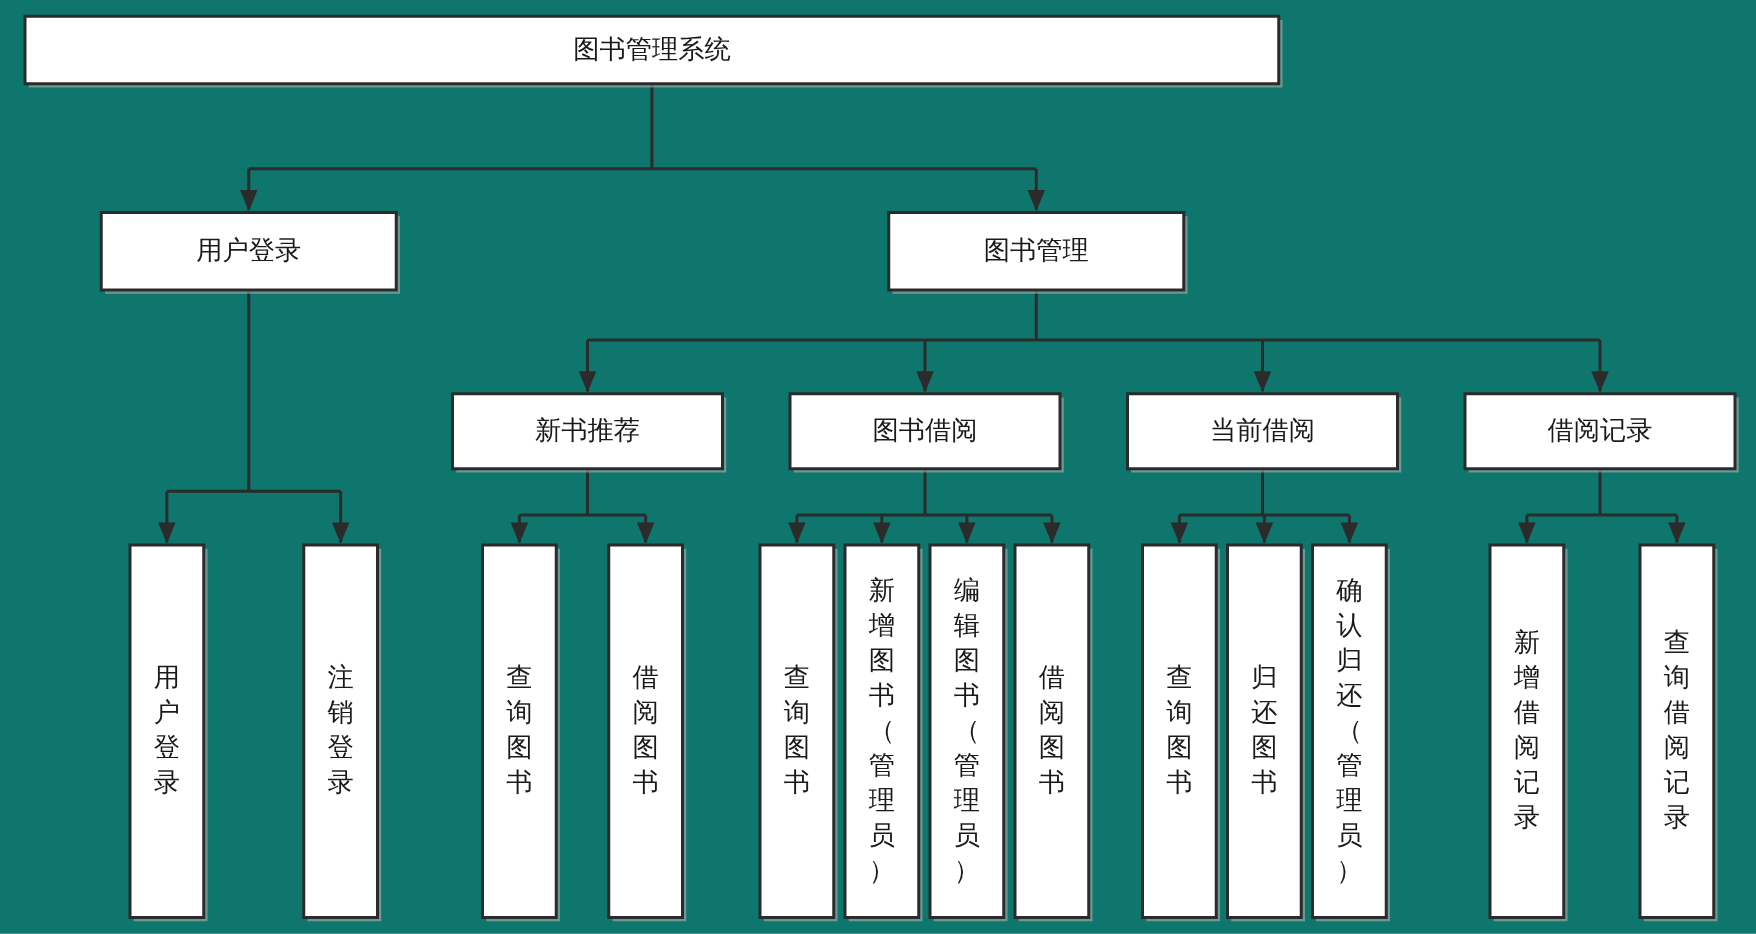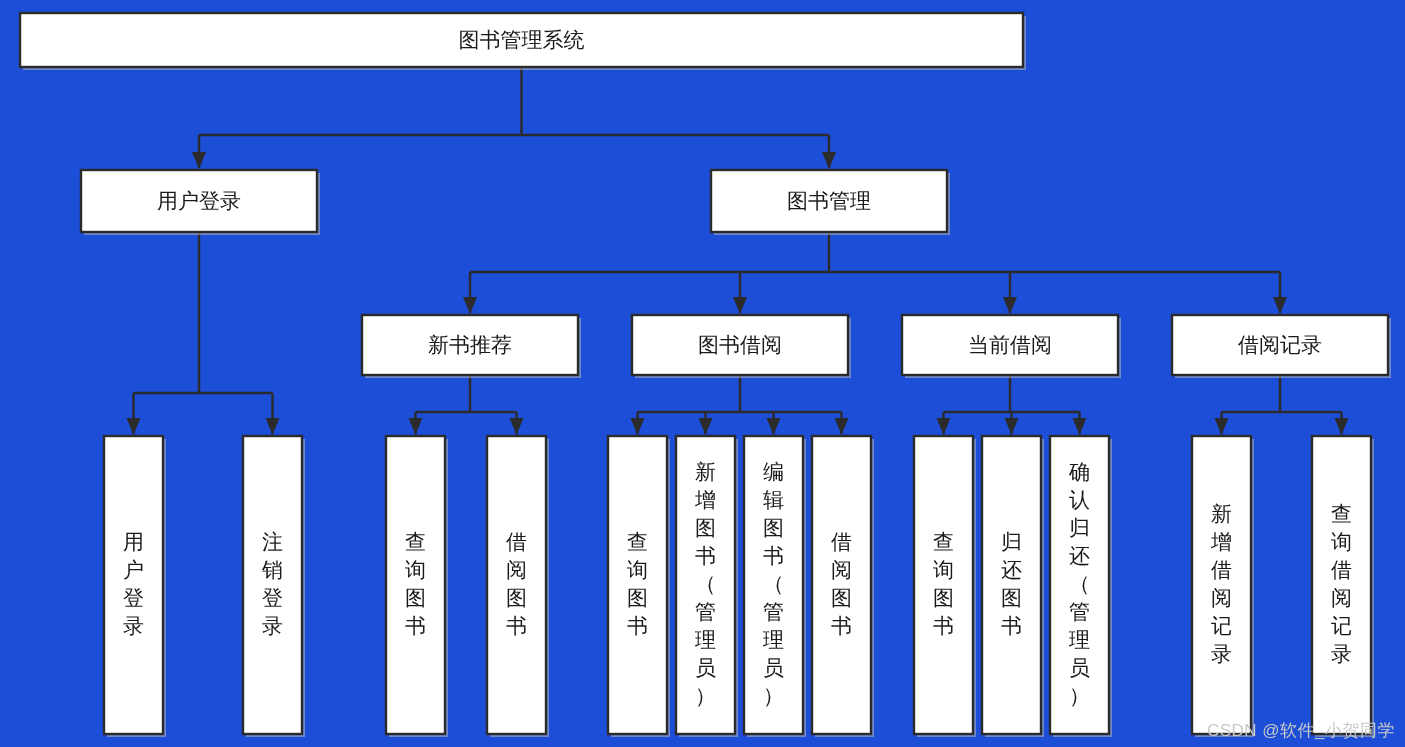--- a/index.html
+++ b/index.html
@@ -12,21 +12,21 @@
     width: 1405px;
     height: 747px;
     font-family: "Liberation Sans", "DejaVu Sans", sans-serif;
     overflow: hidden;
     position: relative;
   }
   #diagram-root {
     position: relative;
     width: 1405px;
     height: 747px;
-    background: #1d4ed8;
+    background: #0f766e;
   }
   svg.diagram-canvas {
     position: absolute;
     top: 0;
     left: 0;
     width: 1405px;
     height: 747px;
   }
   .node-box {
     fill: #ffffff;
@@ -228,14 +228,13 @@
           <rect x="1192" y="436" width="59" height="298" class="node-box"></rect>
           <text x="1221.5" y="0" class="node-label-vertical"><tspan x="1221.5" y="515">新</tspan><tspan x="1221.5" y="543">增</tspan><tspan x="1221.5" y="571">借</tspan><tspan x="1221.5" y="599">阅</tspan><tspan x="1221.5" y="627">记</tspan><tspan x="1221.5" y="655">录</tspan></text>
         </g>
         <g>
           <rect x="1315" y="439" width="59" height="298" class="node-shadow"></rect>
           <rect x="1312" y="436" width="59" height="298" class="node-box"></rect>
           <text x="1341.5" y="0" class="node-label-vertical"><tspan x="1341.5" y="515">查</tspan><tspan x="1341.5" y="543">询</tspan><tspan x="1341.5" y="571">借</tspan><tspan x="1341.5" y="599">阅</tspan><tspan x="1341.5" y="627">记</tspan><tspan x="1341.5" y="655">录</tspan></text>
         </g>
       </g>
   </svg>
-  <div class="watermark-text">CSDN @软件_小贺同学</div>
 </div>
 
 </body></html>

